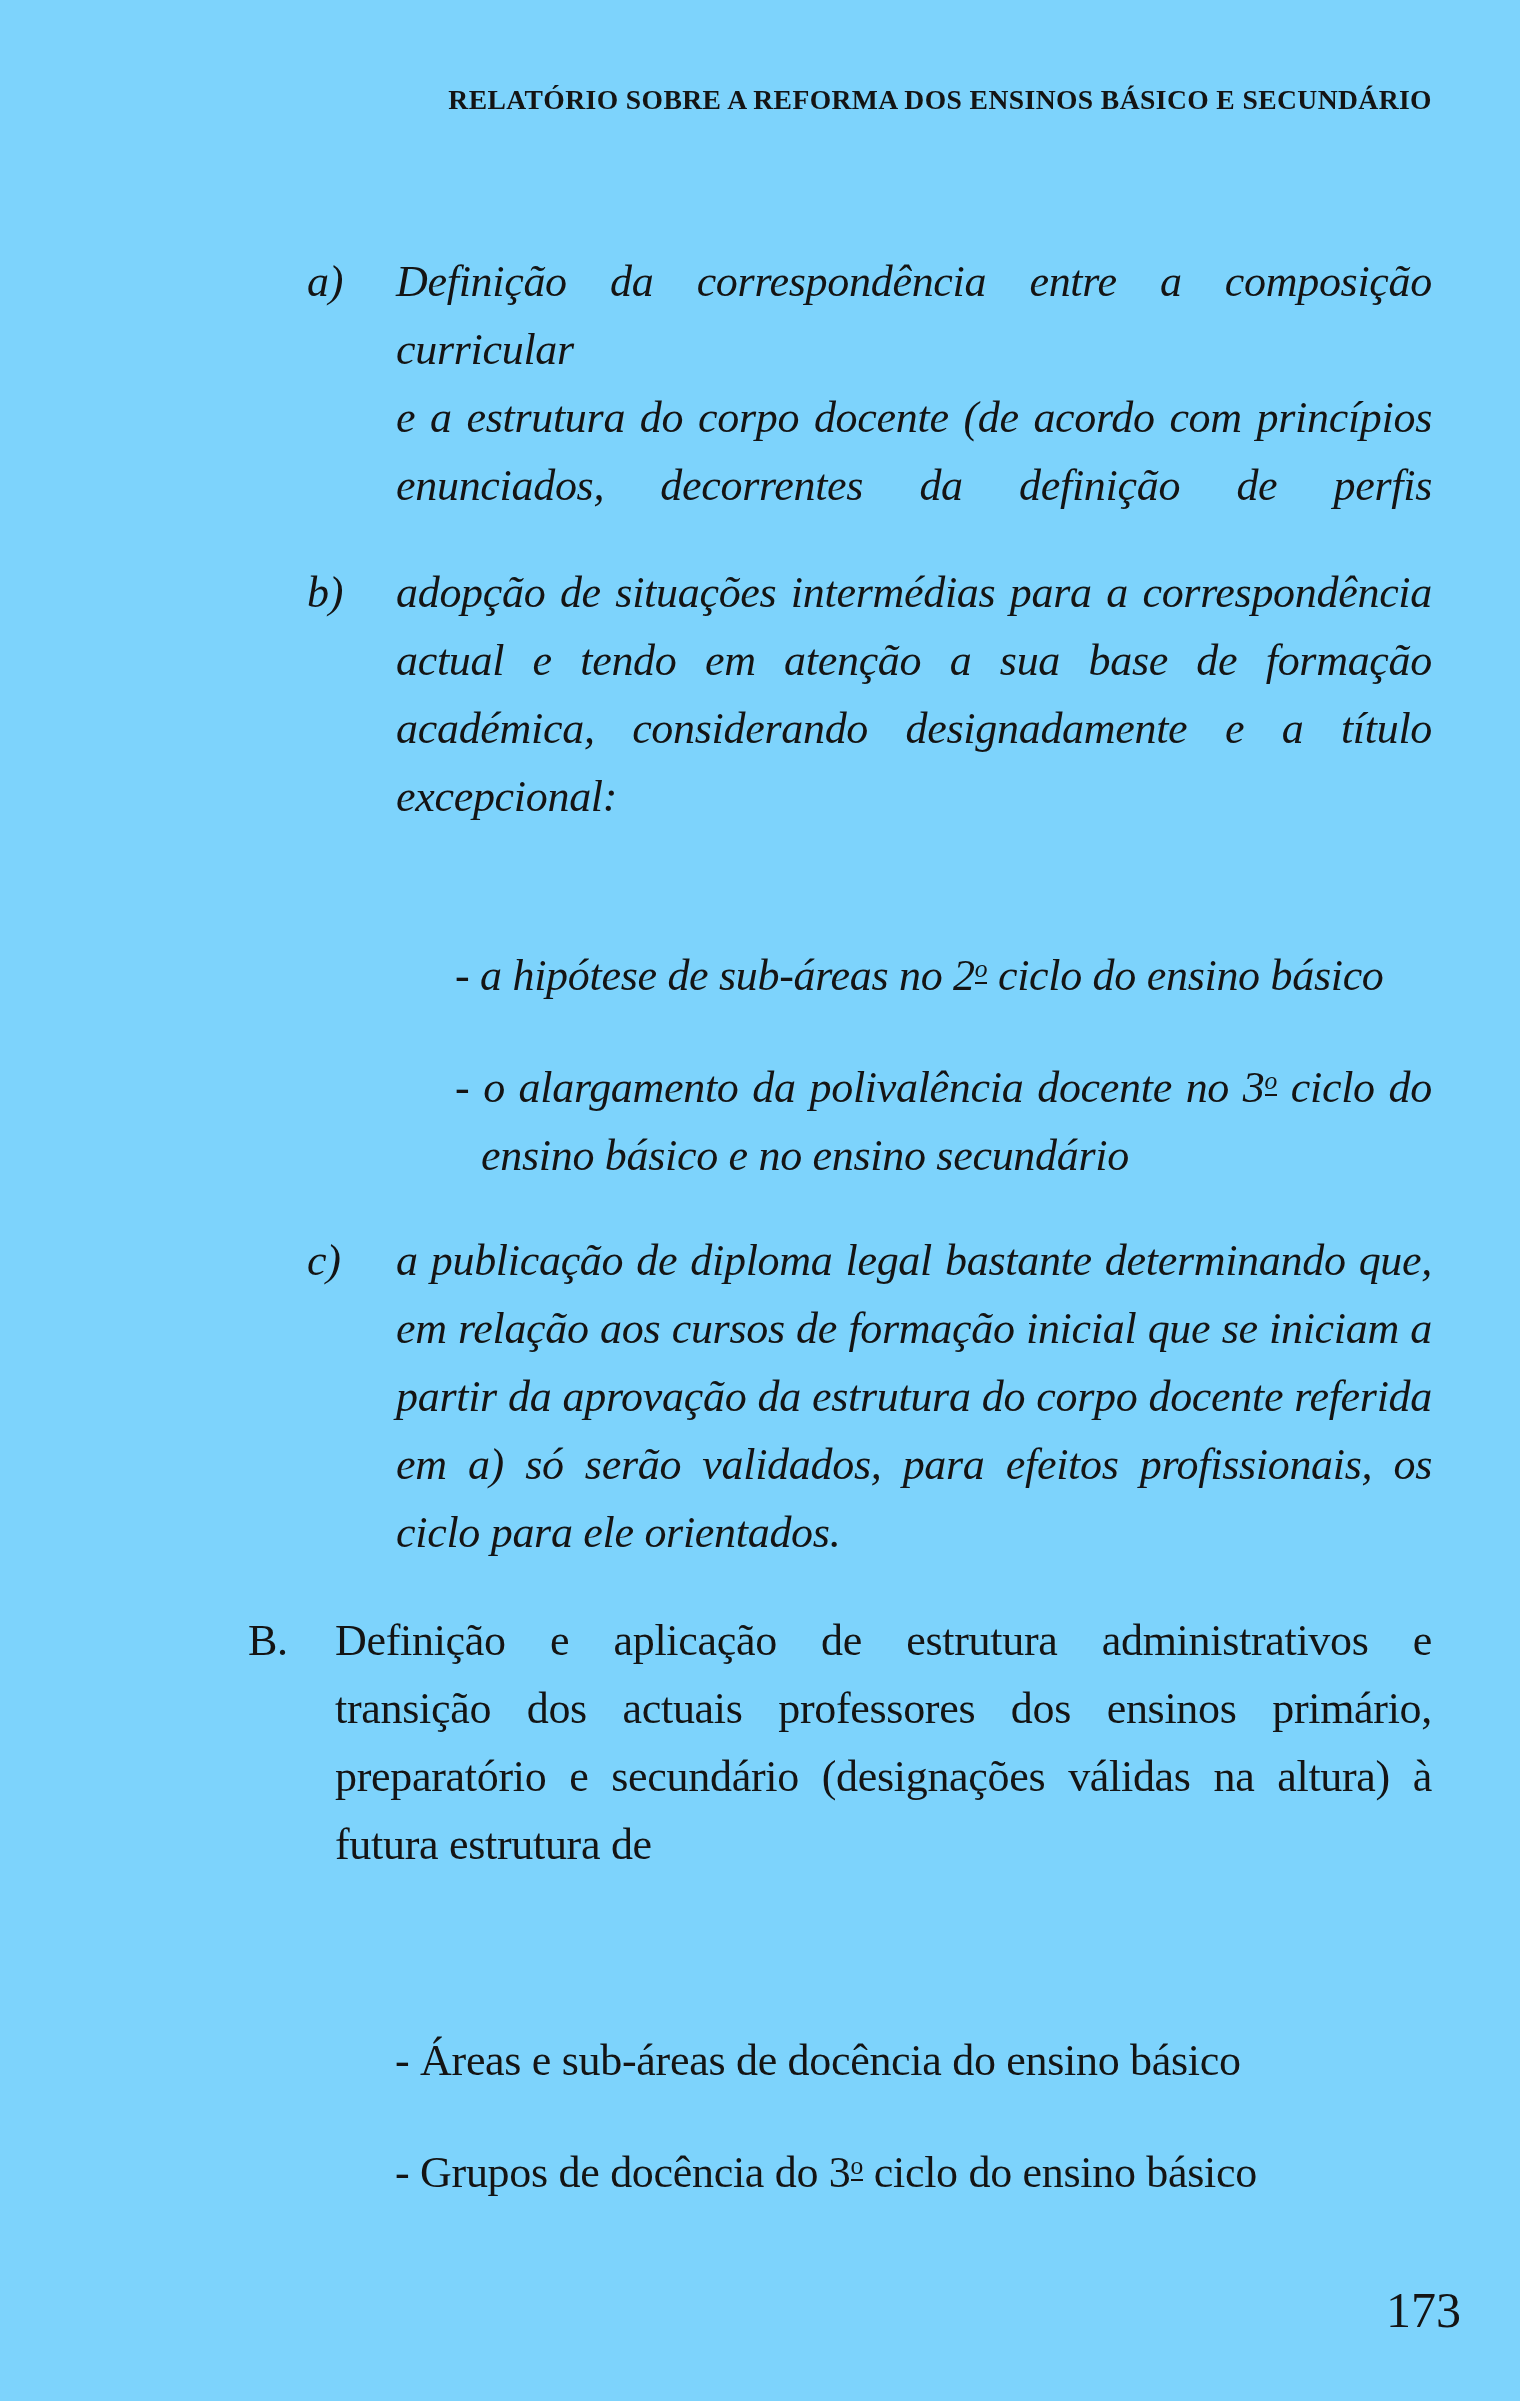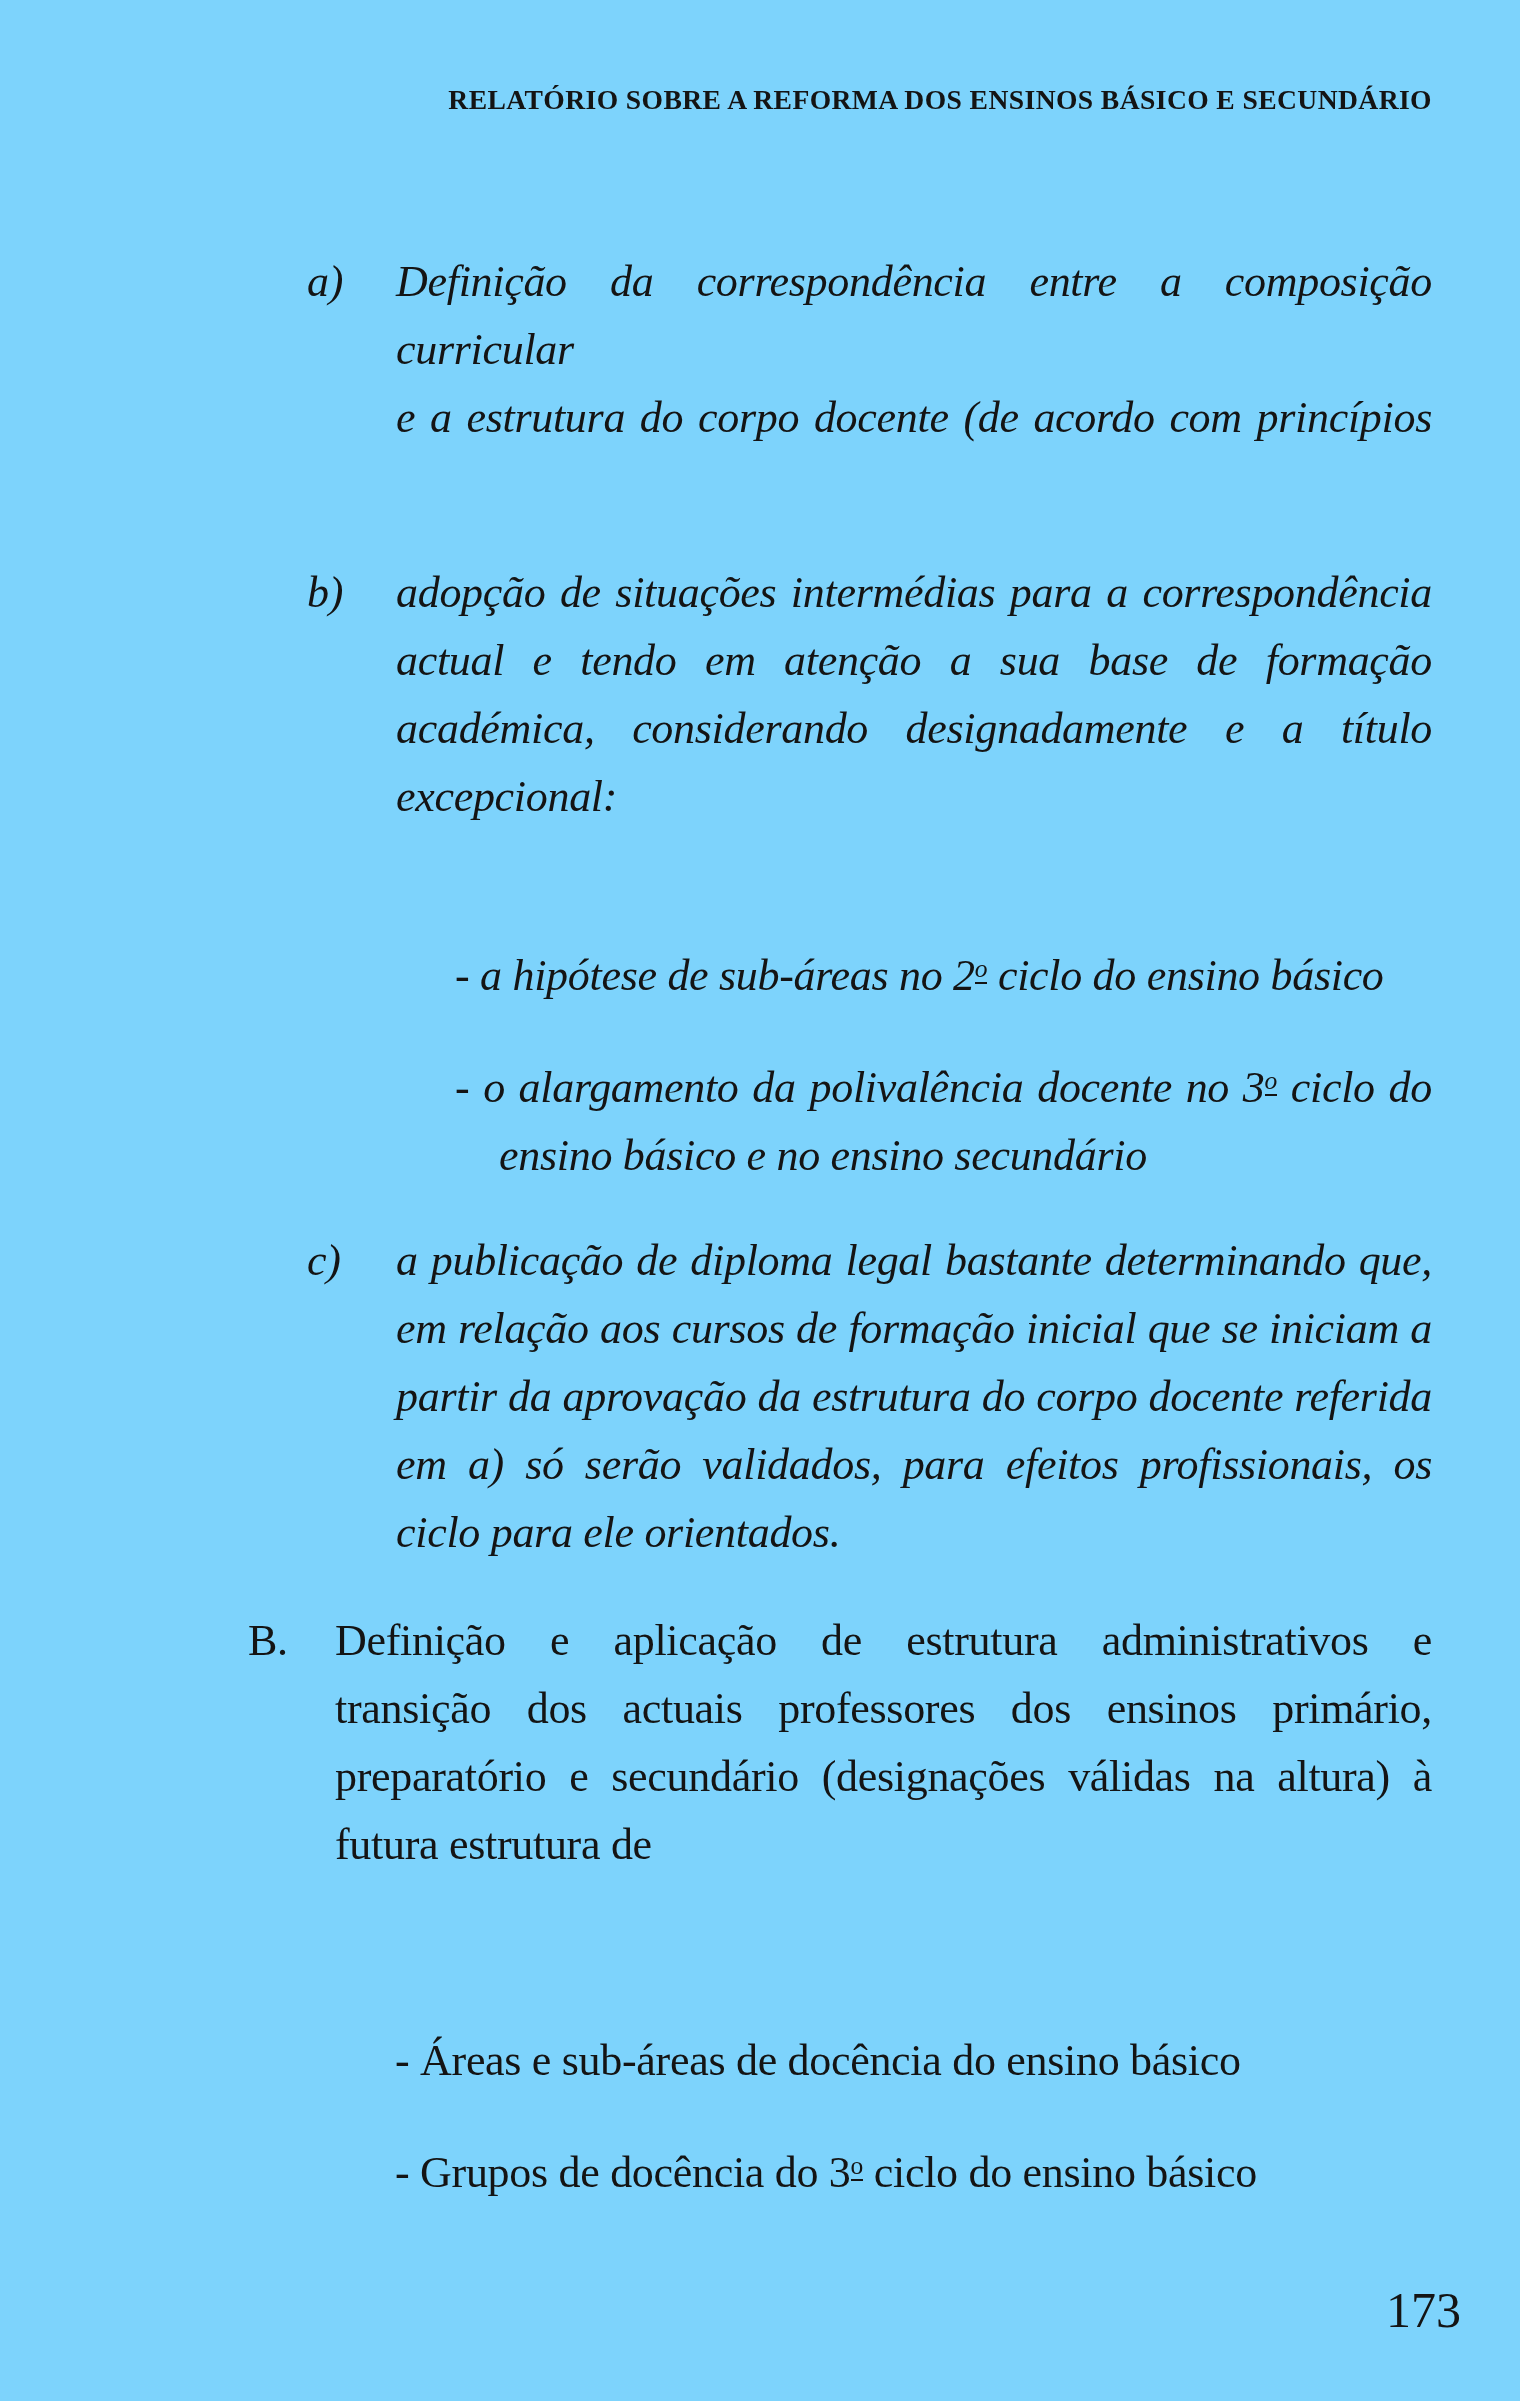--- a/index.html
+++ b/index.html
@@ -30,21 +30,21 @@
   .item-label-b { flex: none; width: 87px; }
   .item-text { flex: 1; min-width: 0; }
   .body-text {
     font-size: 44px;
     line-height: 68px;
     letter-spacing: -0.3px;
   }
   .italic { font-style: italic; }
   .ln { white-space: normal; }
   .jline { text-align: justify; text-align-last: justify; }
-  .hang2 { margin-left: 44px; }
+  .hang2 { margin-left: 26px; }
   .ord {
     display: inline-block;
     font-size: 0.58em;
     line-height: 1;
     vertical-align: 0.52em;
     border-bottom: 0.09em solid currentColor;
     padding-bottom: 0.04em;
   }
   .page-number {
     position: absolute;
@@ -70,20 +70,21 @@
 
 <div class="page">
 
   <div class="running-header">RELATÓRIO SOBRE A REFORMA DOS ENSINOS BÁSICO E SECUNDÁRIO</div>
 
   <section class="block pos-a item body-text italic">
     <span class="item-label">a)</span>
     <div class="item-text">
       <div class="ln jline">Definição da correspondência entre a composição curricular</div>
       <div class="ln jline">e a estrutura do corpo docente (de acordo com princípios</div>
+      <div class="ln jline">enunciados, decorrentes da definição de perfis</div>
     </div>
   </section>
 
   <section class="block pos-b item body-text italic">
     <span class="item-label">b)</span>
     <div class="item-text">
       <div class="ln jline">adopção de situações intermédias para a correspondência</div>
       <div class="ln jline">actual e tendo em atenção a sua base de formação</div>
       <div class="ln jline">académica, considerando designadamente e a título</div>
       <div class="ln">excepcional:</div>

